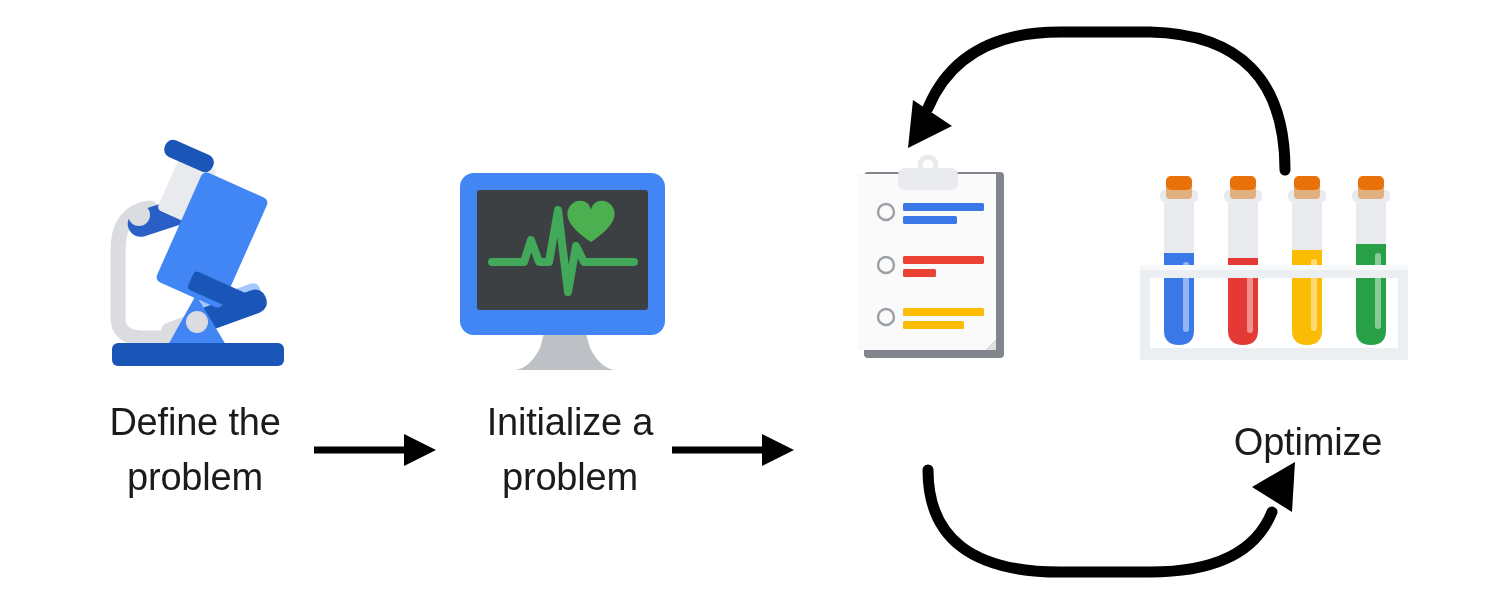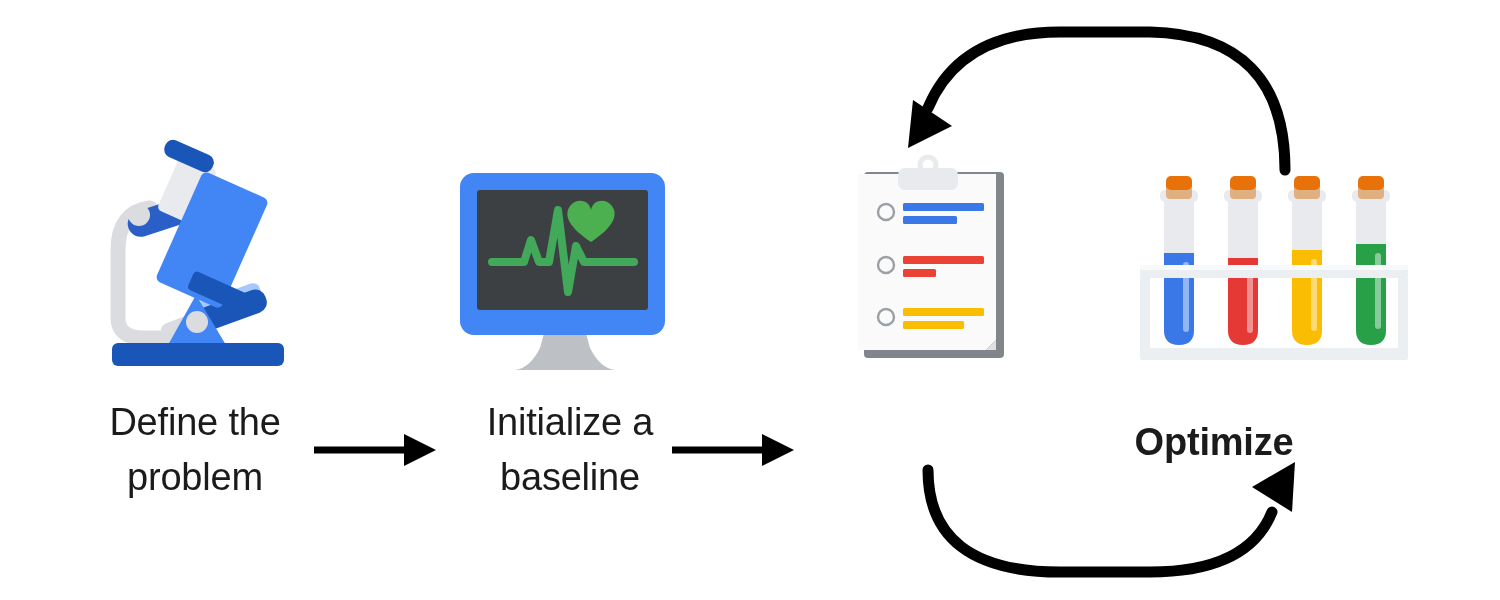--- a/index.html
+++ b/index.html
@@ -31,21 +31,21 @@
     font-size: 38px;
     line-height: 1.45;
     color: #1b1b1b;
     letter-spacing: -0.2px;
     white-space: pre-line;
     font-weight: 400;
   }
   #label-define  { left: 55px;  top: 395px; width: 280px; }
   #label-init    { left: 430px; top: 395px; width: 280px; }
   #label-eval    { left: 800px; top: 415px; width: 260px; }
-  #label-opt     { left: 1084px;top: 415px; width: 260px; font-weight: bold; }
+  #label-opt     { left: 1178px;top: 415px; width: 260px; }
 </style>
 </head>
 <body>
 
 <div id="canvas">
 
   <svg class="svg-layer" viewBox="0 0 1500 600">
 
     <g>
 
@@ -186,18 +186,18 @@
       <path d="M928 470 Q928 572 1060 572 L1150 572 Q1248 572 1272 512" fill="none" stroke="#000000" stroke-width="11" stroke-linecap="round"></path>
       <path d="M1295 462 L1292 512 L1252 487 Z" fill="#000000"></path>
     </g>
 
   </svg>
 
   <div class="step-label" id="label-define">Define the
 problem</div>
 
   <div class="step-label" id="label-init">Initialize a
-baseline</div>
+problem</div>
 
 
   <div class="step-label" id="label-opt">Optimize</div>
 
 </div>
 
 </body></html>

